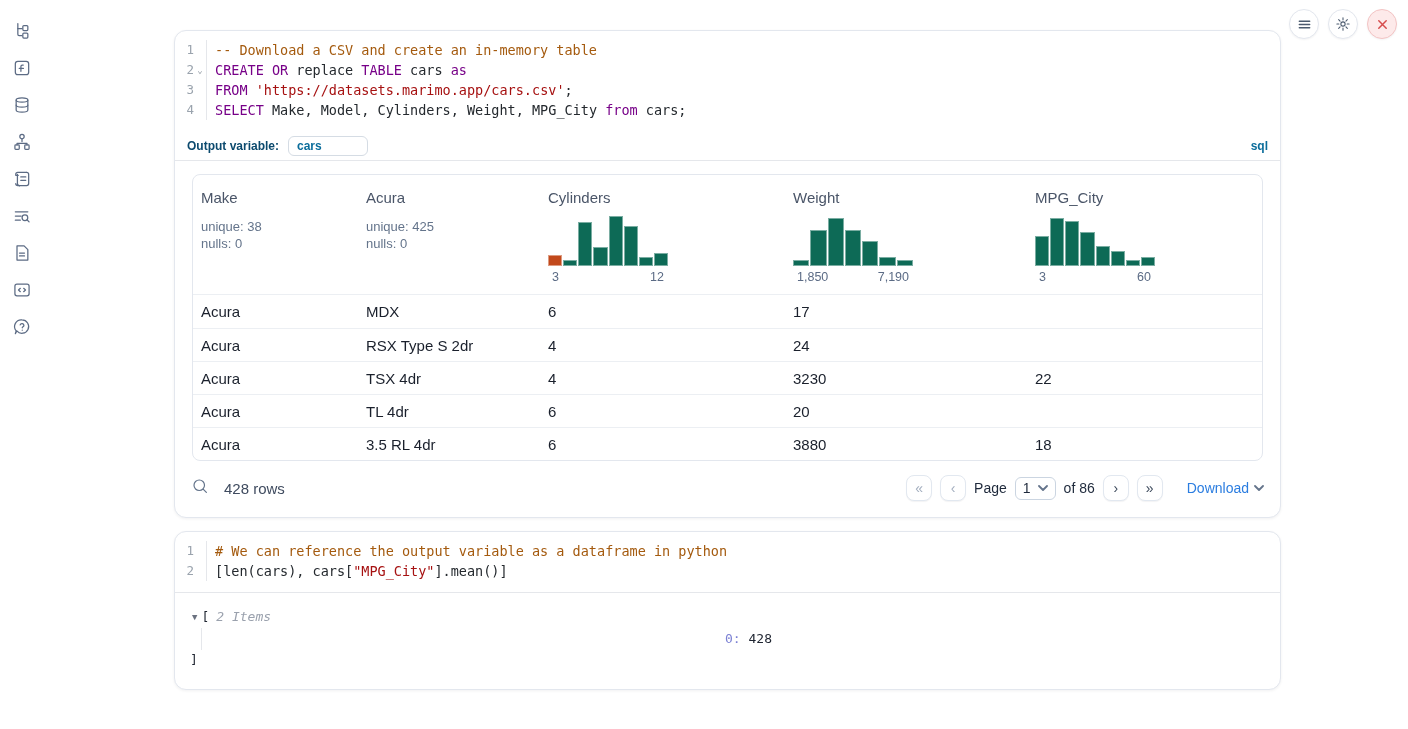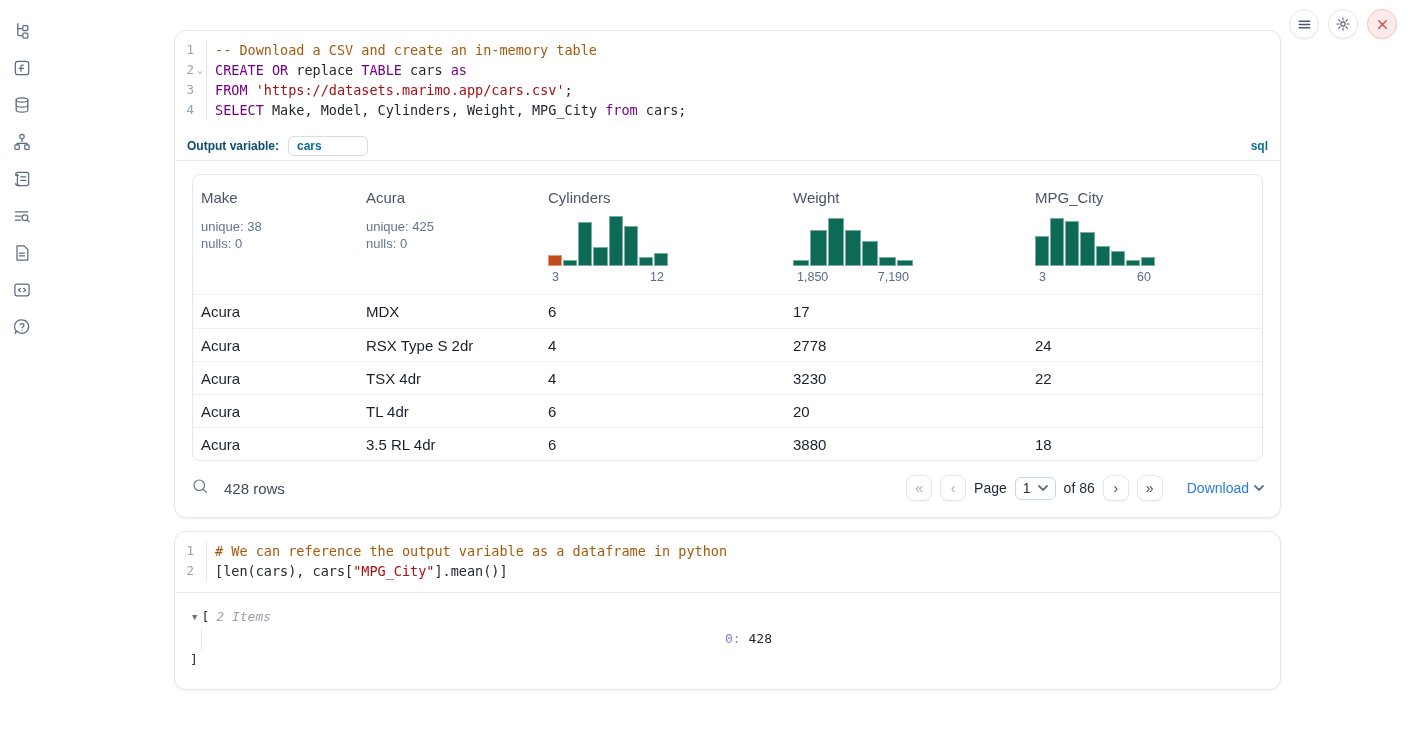--- a/index.html
+++ b/index.html
@@ -280,21 +280,20 @@
           <div class="t-row">
             <div class="t-cell">Acura</div>
             <div class="t-cell">MDX</div>
             <div class="t-cell">6</div>
             <div class="t-cell">17</div>
           </div>
           <div class="t-row">
             <div class="t-cell">Acura</div>
             <div class="t-cell">RSX Type S 2dr</div>
             <div class="t-cell">4</div>
-            <div class="t-cell">2778</div>
             <div class="t-cell">24</div>
           </div>
           <div class="t-row">
             <div class="t-cell">Acura</div>
             <div class="t-cell">TSX 4dr</div>
             <div class="t-cell">4</div>
             <div class="t-cell">3230</div>
             <div class="t-cell">22</div>
           </div>
           <div class="t-row">

